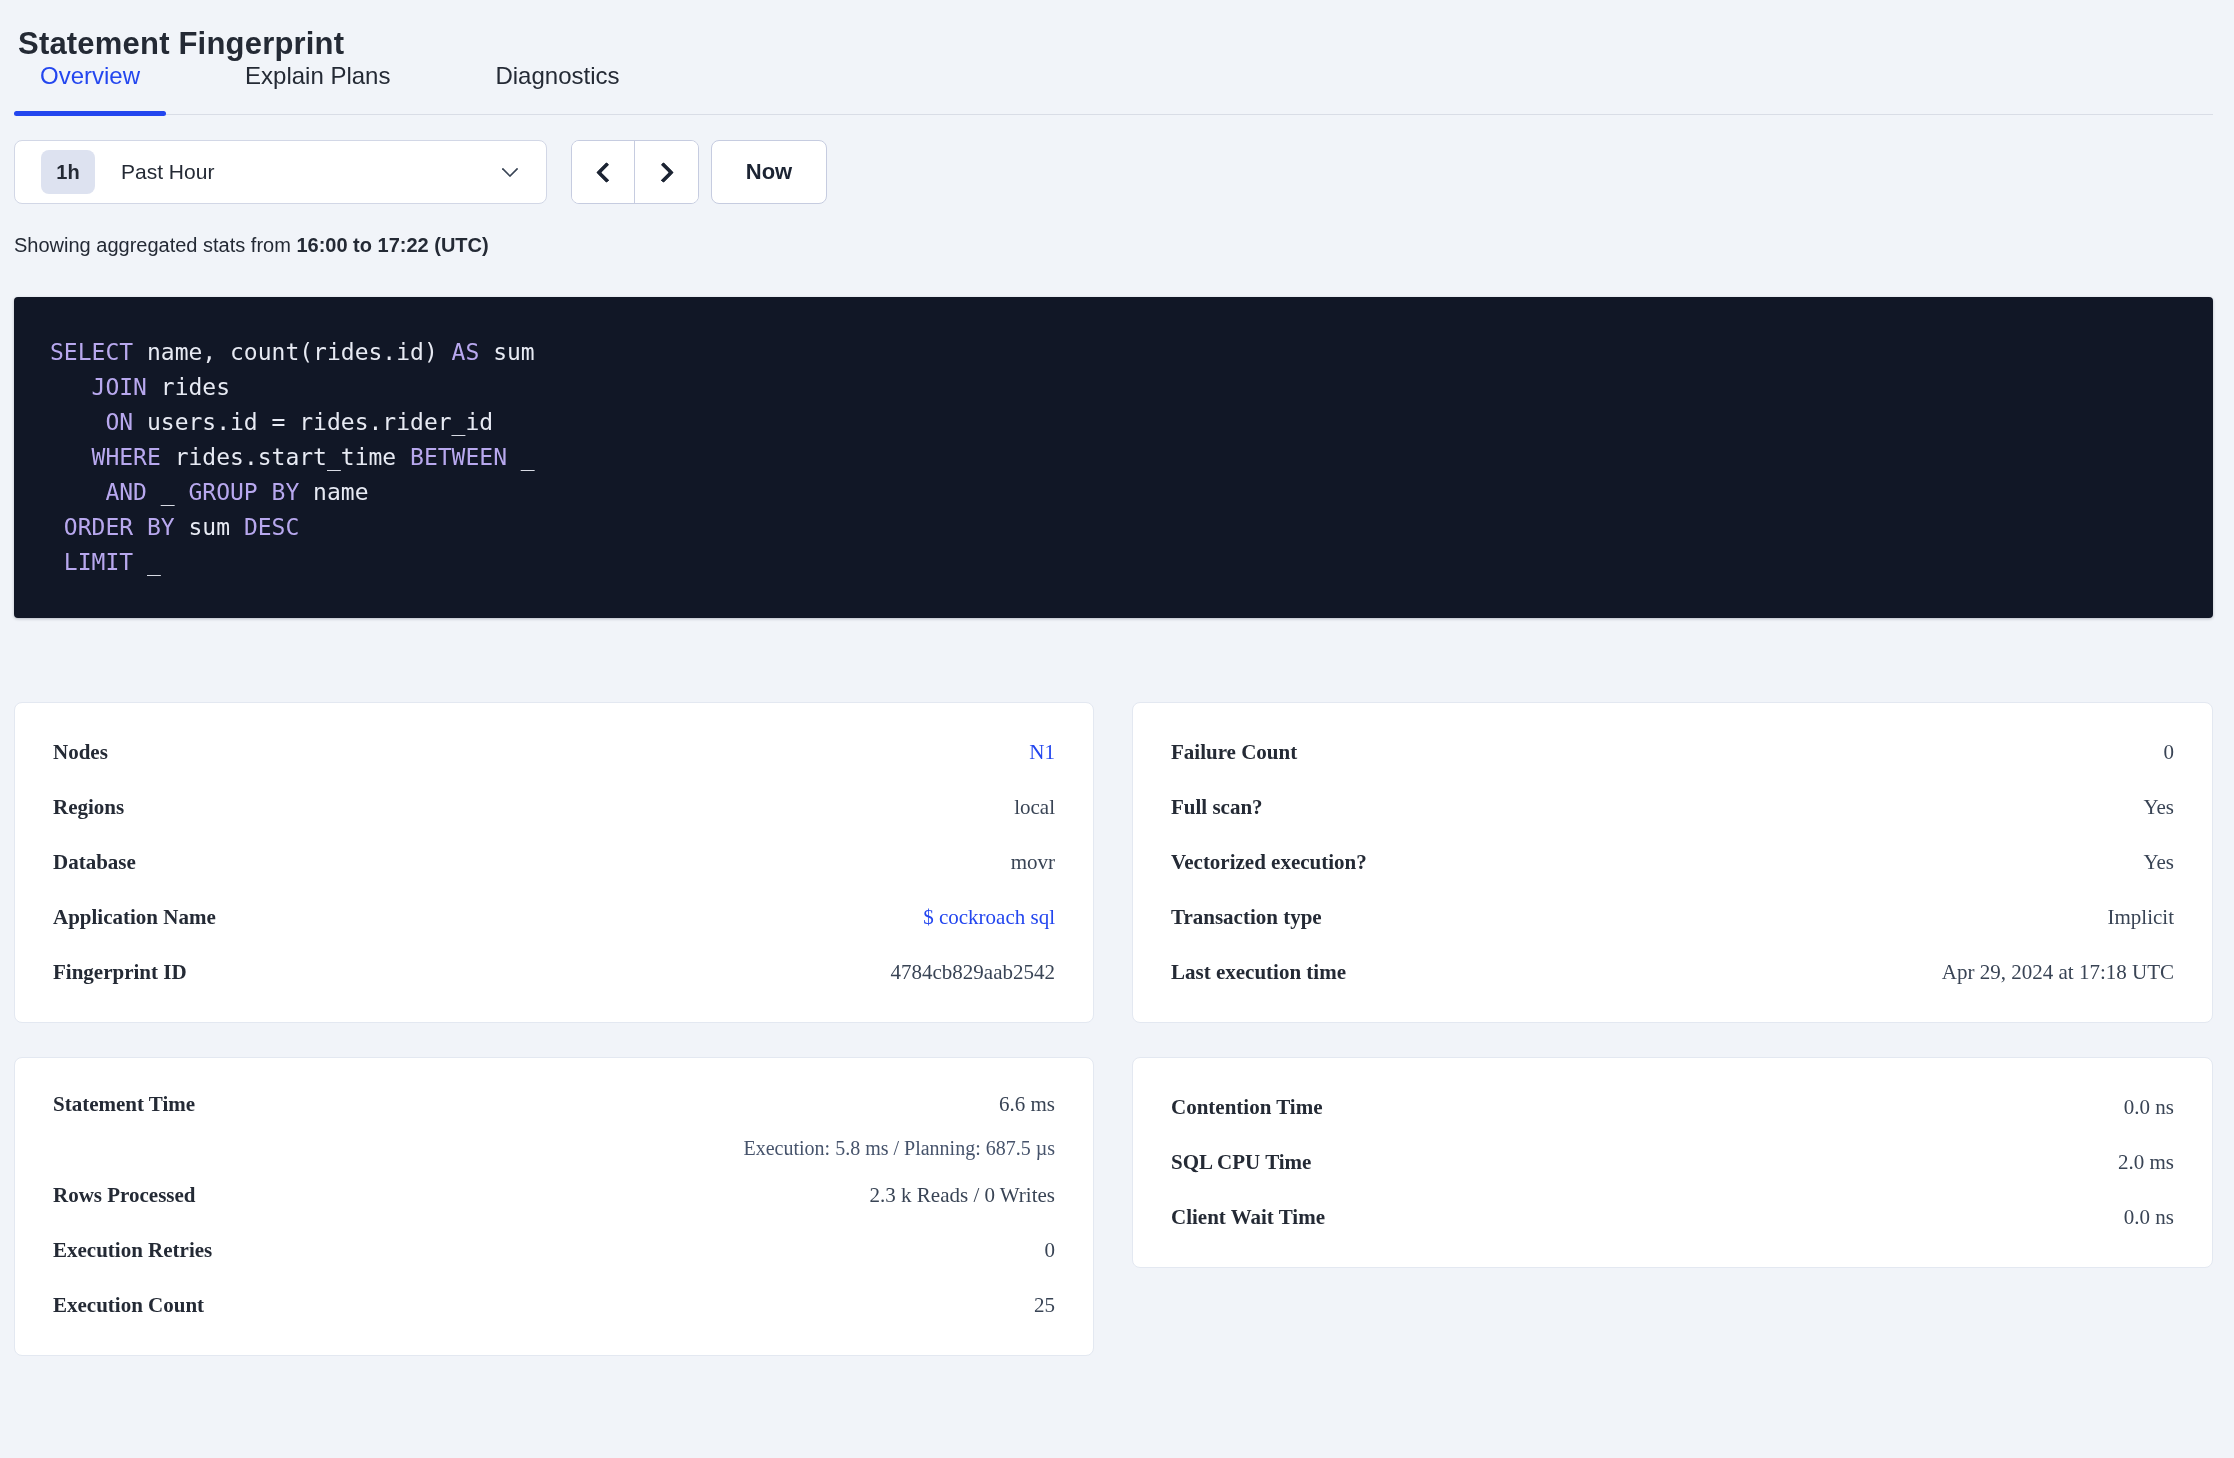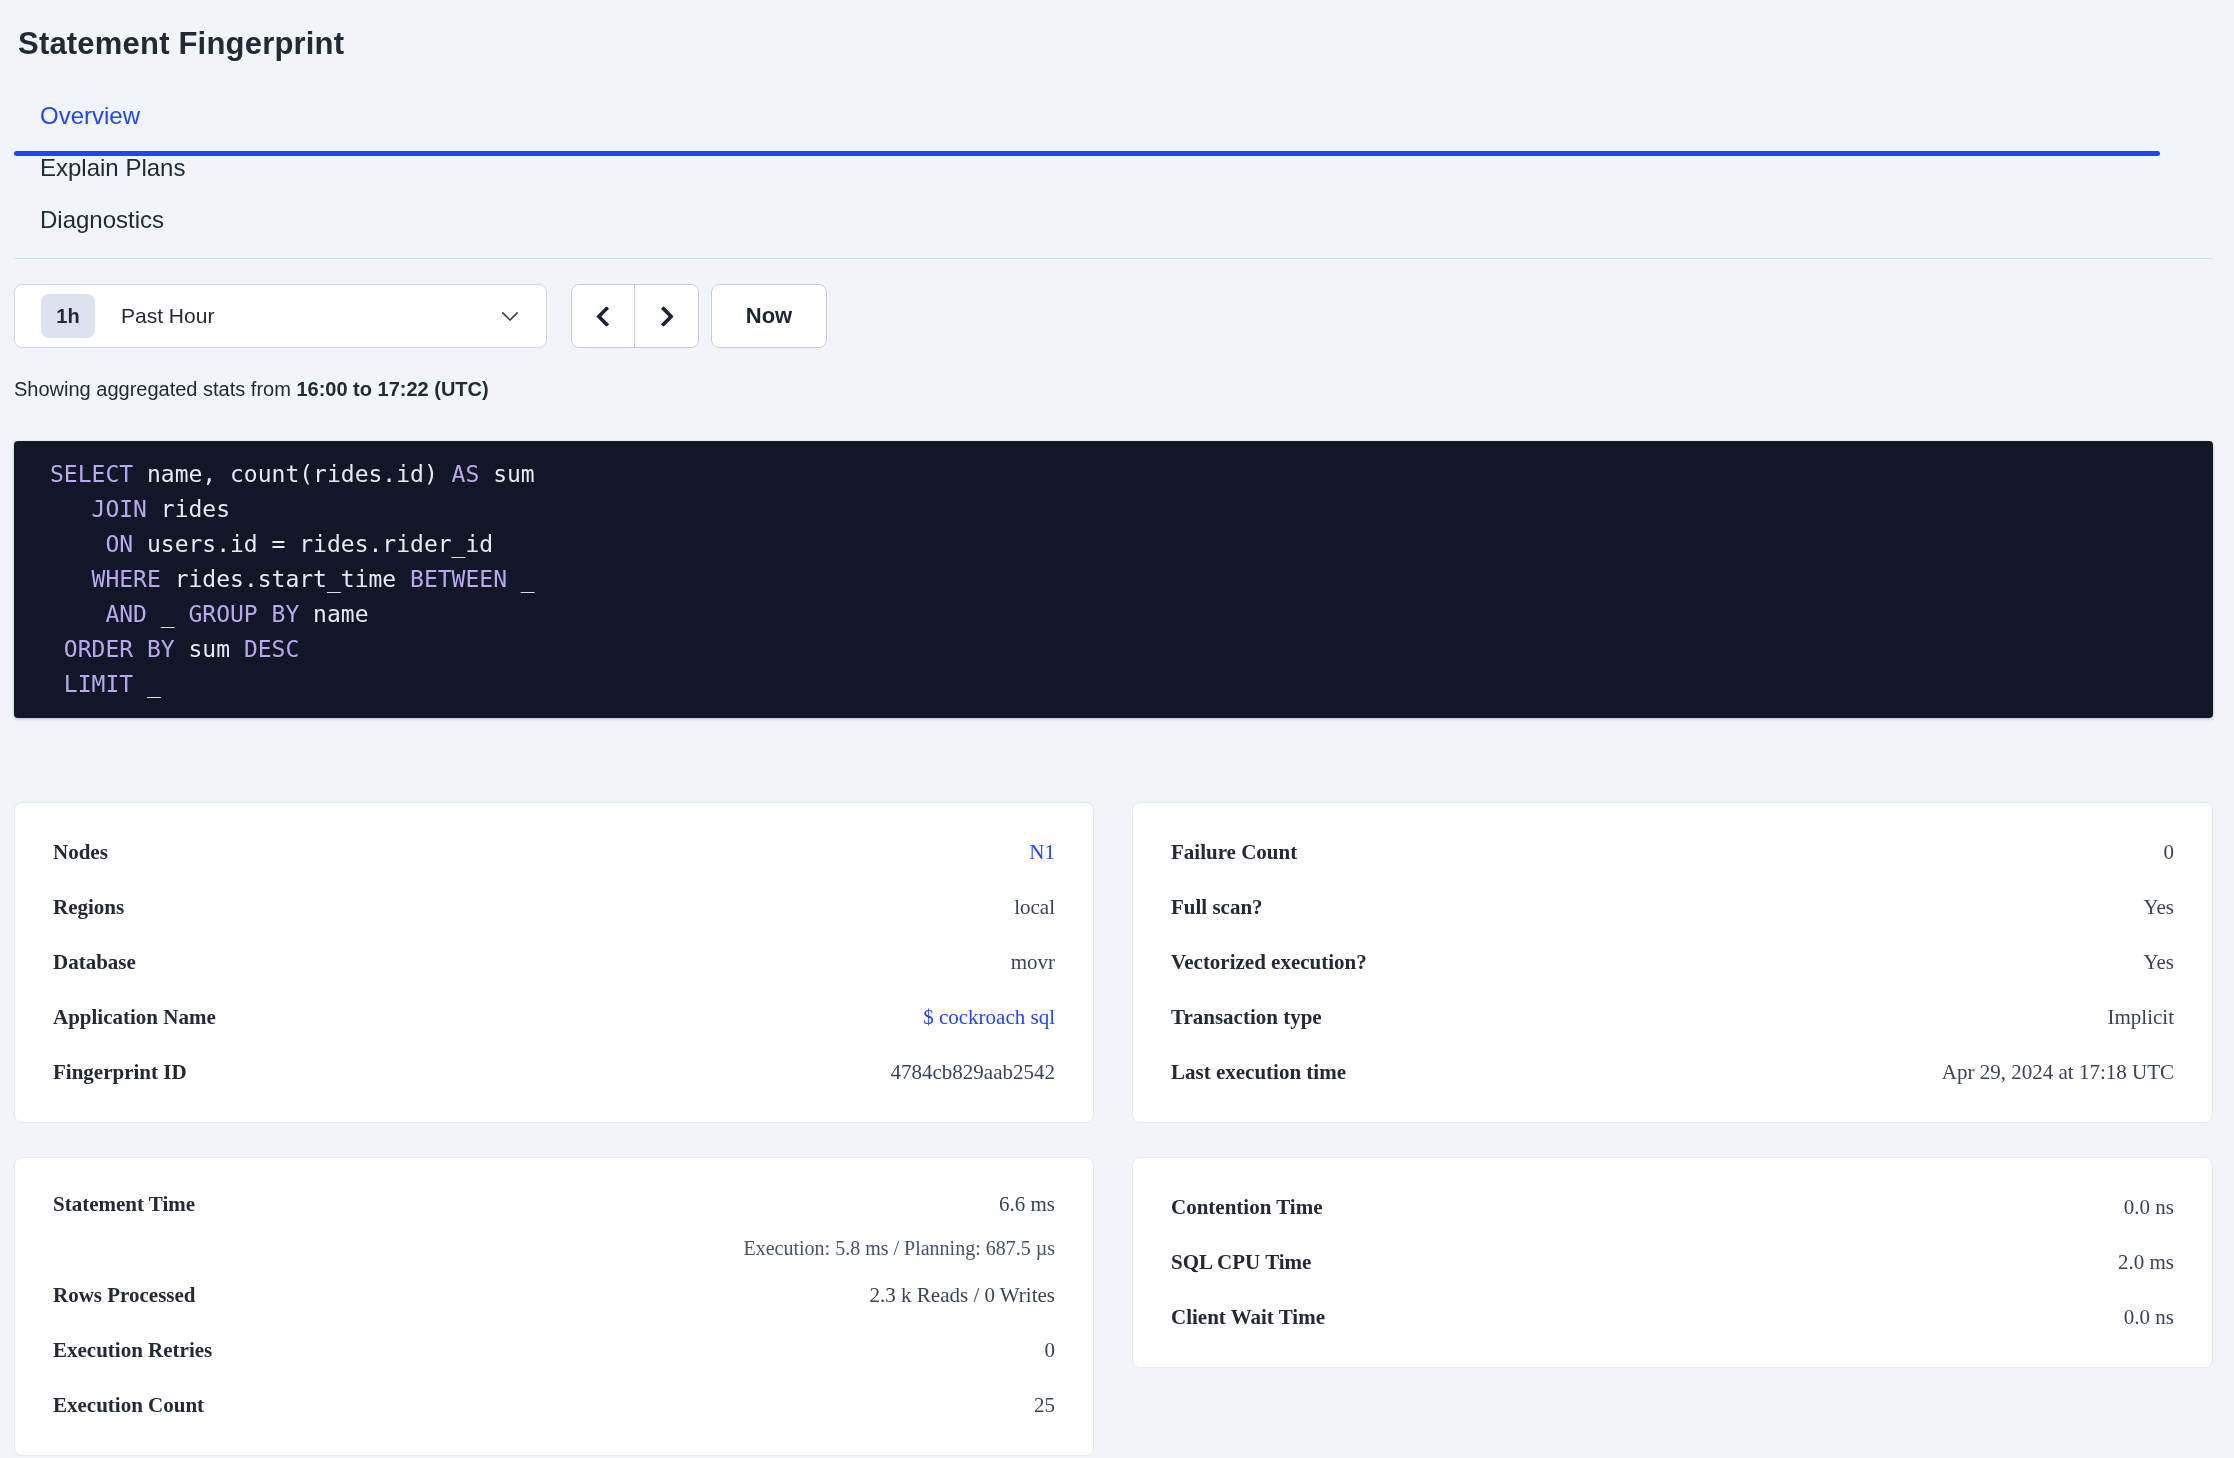--- a/index.html
+++ b/index.html
@@ -25,21 +25,21 @@
     background:var(--page-bg);
     font-family:"Liberation Sans",sans-serif;
     color:var(--text-dark);
   }
   .page{padding:26px 21px 0 14px;}
 
   
   .page-title{margin:0 0 0 4px;font-size:31px;font-weight:700;letter-spacing:.2px;}
 
   
-  .tabs{display:flex;margin-top:40px;border-bottom:1px solid var(--tab-border);flex-direction:column;}
+  .tabs{display:flex;border-bottom:1px solid var(--tab-border);}
   .tab{
     position:relative;padding:0 26px 24px;margin-right:53px;
     font-size:24px;line-height:28px;color:var(--text-dark);cursor:pointer;
   }
   .tab.active{color:var(--accent-blue);}
   .tab.active::after{
     content:"";position:absolute;left:0;right:0;bottom:-2px;height:5px;
     border-radius:3px;background:var(--accent-blue);
   }
 
@@ -87,21 +87,21 @@
     font-family:inherit;font-size:22px;font-weight:600;color:#1c2433;cursor:pointer;
   }
 
   
   .stats-line{margin:30px 0 0 0;font-size:20px;color:var(--text-dark);}
   .stats-line strong{font-weight:700;}
 
   
   .sql-box{
     margin-top:40px;background:var(--sql-bg);border-radius:4px;
-    padding:16px 36px;box-shadow:0 1px 3px rgba(16,22,38,.25);
+    padding:38px 36px;box-shadow:0 1px 3px rgba(16,22,38,.25);
   }
   .sql-line{
     font-family:"DejaVu Sans Mono",monospace;
     font-size:23px;line-height:35px;white-space:pre;color:var(--sql-text);
   }
   .sql-line .kw{color:var(--sql-keyword);}
 
   
   .cards{
     display:grid;grid-template-columns:1080px 1081px;

